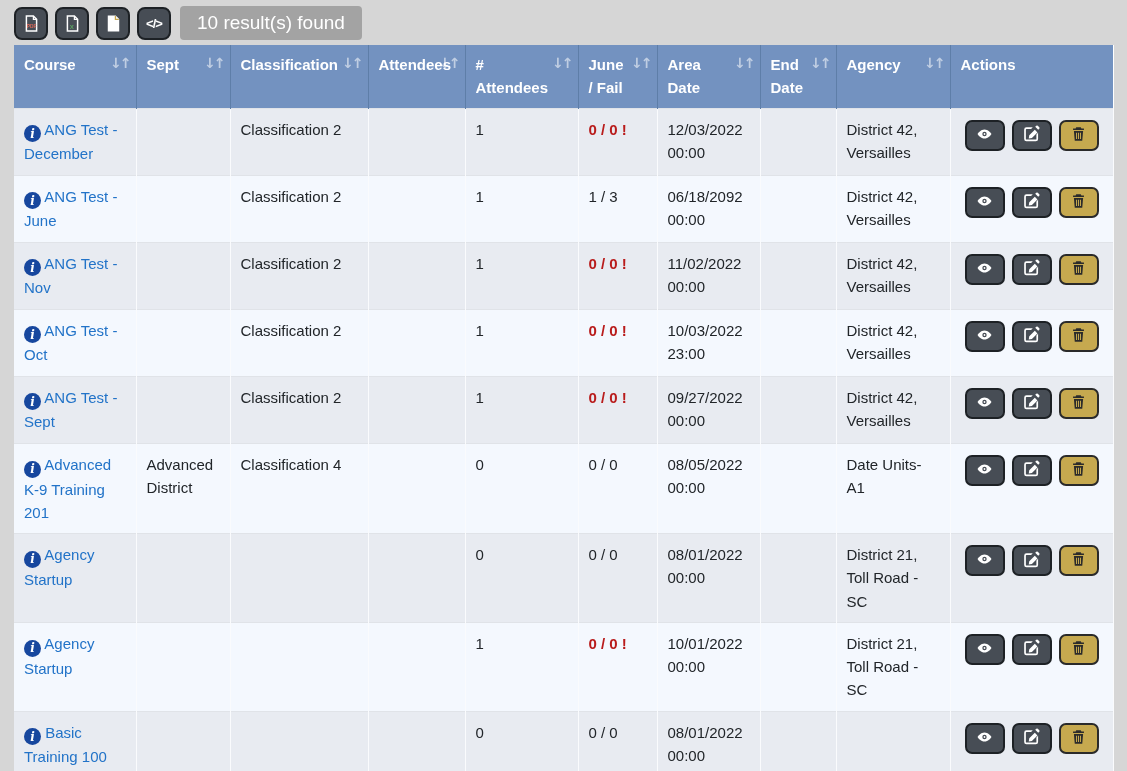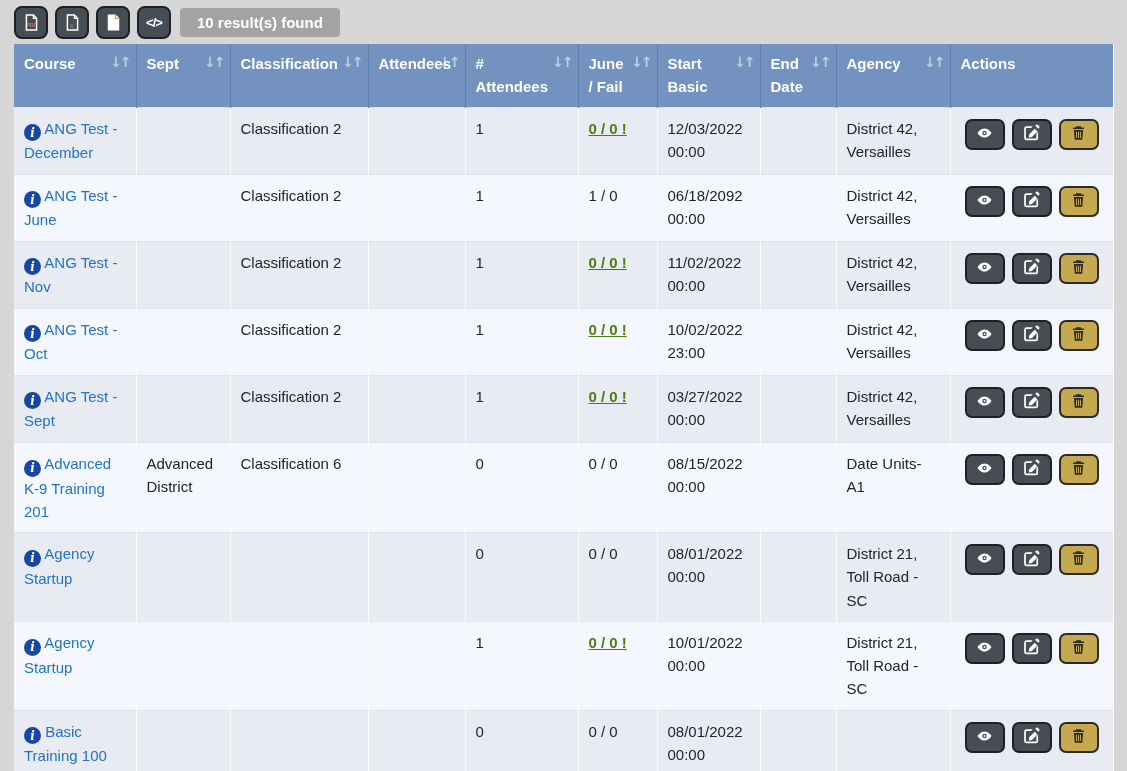--- a/index.html
+++ b/index.html
@@ -21,23 +21,22 @@
     border-radius: 8px;
     display: flex; align-items: center; justify-content: center;
     cursor: pointer; padding: 0;
   }
   .tool-btn .icon { display:flex; align-items:center; justify-content:center; }
   .code-glyph { color:#fff; font-weight:bold; font-size:13px; letter-spacing:-1px; font-family:"Liberation Sans",sans-serif; }
   .results-badge {
     background: #a3a3a3; color: #fff;
     border-radius: 4px;
     padding: 6px 17px;
-    font-size: 15px;
+    font-size: 19px;
     margin-left: 2px;
-    font-weight: bold;
   }
   
   table.results {
     width: 1099px;
     border-collapse: collapse;
     table-layout: fixed;
     background: #fff;
   }
   th, td { vertical-align: top; text-align: left; font-weight: normal; }
   thead th {
@@ -75,21 +74,21 @@
   th:nth-child(9){width:114px} th:nth-child(10){width:163px}
   .course-link { color: #2273c8; text-decoration: none; cursor: pointer; }
   .info-icon {
     display: inline-flex; align-items: center; justify-content: center;
     width: 17px; height: 17px; border-radius: 50%;
     background: #17479e; color: #fff;
     font-family: "DejaVu Serif", serif;
     font-weight: bold; font-style: italic; font-size: 12px;
     vertical-align: -3px; cursor: pointer;
   }
-  .danger { color: #4d7c0f; font-weight: bold; text-decoration: underline; }
+  .danger { color: #b91c1c; font-weight: bold; }
   .actions-wrap { display: flex; gap: 7px; justify-content: center; padding: 2px 4px 0 4px; }
   .action-btn {
     width: 40px; height: 31px;
     border-radius: 7px;
     display: flex; align-items: center; justify-content: center;
     cursor: pointer; padding: 0;
   }
   .action-btn.dark { background: #474d55; border: 2px solid #1d2125; }
   .action-btn.gold { background: #c6a94f; border: 2px solid #2a2a2a; }
 </style>
@@ -135,21 +134,21 @@
 
 <table class="results">
   <thead>
     <tr>
         <th><span class="th-label">Course</span><span class="sort-icon">↓↑</span></th>
         <th><span class="th-label">Sept</span><span class="sort-icon">↓↑</span></th>
         <th><span class="th-label">Classification</span><span class="sort-icon">↓↑</span></th>
         <th><span class="th-label">Attendees</span><span class="sort-icon">↓↑</span></th>
         <th><span class="th-label"># Attendees</span><span class="sort-icon">↓↑</span></th>
         <th><span class="th-label">June / Fail</span><span class="sort-icon">↓↑</span></th>
-        <th><span class="th-label">Start Basic</span><span class="sort-icon">↓↑</span></th>
+        <th><span class="th-label">Area Date</span><span class="sort-icon">↓↑</span></th>
         <th><span class="th-label">End Date</span><span class="sort-icon">↓↑</span></th>
         <th><span class="th-label">Agency</span><span class="sort-icon">↓↑</span></th>
         <th><span class="th-label">Actions</span></th>
       </tr>
   </thead>
   <tbody>
       <tr>
         <td><span class="info-icon">i</span> <a class="course-link">ANG Test - December</a></td>
         <td></td>
         <td>Classification 2</td>
@@ -183,21 +182,21 @@
             </button>
           </div>
         </td>
       </tr>
       <tr>
         <td><span class="info-icon">i</span> <a class="course-link">ANG Test - June</a></td>
         <td></td>
         <td>Classification 2</td>
         <td></td>
         <td>1</td>
-        <td><span class="">1 / 0</span></td>
+        <td><span class="">1 / 3</span></td>
         <td>06/18/2092 00:00</td>
         <td></td>
         <td>District 42, Versailles</td>
         <td>
           <div class="actions-wrap">
             <button class="action-btn dark">
               <span class="icon"><svg viewBox="0 0 16 16" width="19" height="16">
                   <path fill="#fff" d="M8 3.4c-3.6 0-6 3.1-6.8 4.3a.55.55 0 0 0 0 .6C2 9.5 4.4 12.6 8 12.6s6-3.1 6.8-4.3a.55.55 0 0 0 0-.6C14 6.5 11.6 3.4 8 3.4z"></path>
                   <circle cx="8" cy="8" r="2.2" fill="#474d55"></circle>
                   <circle cx="8" cy="8" r="0.9" fill="#fff"></circle>
@@ -254,21 +253,21 @@
           </div>
         </td>
       </tr>
       <tr>
         <td><span class="info-icon">i</span> <a class="course-link">ANG Test - Oct</a></td>
         <td></td>
         <td>Classification 2</td>
         <td></td>
         <td>1</td>
         <td><span class="danger">0 / 0 !</span></td>
-        <td>10/02/2022 23:00</td>
+        <td>10/03/2022 23:00</td>
         <td></td>
         <td>District 42, Versailles</td>
         <td>
           <div class="actions-wrap">
             <button class="action-btn dark">
               <span class="icon"><svg viewBox="0 0 16 16" width="19" height="16">
                   <path fill="#fff" d="M8 3.4c-3.6 0-6 3.1-6.8 4.3a.55.55 0 0 0 0 .6C2 9.5 4.4 12.6 8 12.6s6-3.1 6.8-4.3a.55.55 0 0 0 0-.6C14 6.5 11.6 3.4 8 3.4z"></path>
                   <circle cx="8" cy="8" r="2.2" fill="#474d55"></circle>
                   <circle cx="8" cy="8" r="0.9" fill="#fff"></circle>
                 </svg></span>
@@ -289,21 +288,21 @@
           </div>
         </td>
       </tr>
       <tr>
         <td><span class="info-icon">i</span> <a class="course-link">ANG Test - Sept</a></td>
         <td></td>
         <td>Classification 2</td>
         <td></td>
         <td>1</td>
         <td><span class="danger">0 / 0 !</span></td>
-        <td>03/27/2022 00:00</td>
+        <td>09/27/2022 00:00</td>
         <td></td>
         <td>District 42, Versailles</td>
         <td>
           <div class="actions-wrap">
             <button class="action-btn dark">
               <span class="icon"><svg viewBox="0 0 16 16" width="19" height="16">
                   <path fill="#fff" d="M8 3.4c-3.6 0-6 3.1-6.8 4.3a.55.55 0 0 0 0 .6C2 9.5 4.4 12.6 8 12.6s6-3.1 6.8-4.3a.55.55 0 0 0 0-.6C14 6.5 11.6 3.4 8 3.4z"></path>
                   <circle cx="8" cy="8" r="2.2" fill="#474d55"></circle>
                   <circle cx="8" cy="8" r="0.9" fill="#fff"></circle>
                 </svg></span>
@@ -320,25 +319,25 @@
                   <path fill="#2b2b2b" d="M3.1 4.7h9.8l-.9 10.6H4z"></path>
                   <path stroke="#c6a94f" stroke-width="1.1" fill="none" d="M5.9 6.6v6.6M8 6.6v6.6M10.1 6.6v6.6"></path>
                 </svg></span>
             </button>
           </div>
         </td>
       </tr>
       <tr>
         <td><span class="info-icon">i</span> <a class="course-link">Advanced K-9 Training 201</a></td>
         <td>Advanced District</td>
-        <td>Classification 6</td>
+        <td>Classification 4</td>
         <td></td>
         <td>0</td>
         <td><span class="">0 / 0</span></td>
-        <td>08/15/2022 00:00</td>
+        <td>08/05/2022 00:00</td>
         <td></td>
         <td>Date Units-A1</td>
         <td>
           <div class="actions-wrap">
             <button class="action-btn dark">
               <span class="icon"><svg viewBox="0 0 16 16" width="19" height="16">
                   <path fill="#fff" d="M8 3.4c-3.6 0-6 3.1-6.8 4.3a.55.55 0 0 0 0 .6C2 9.5 4.4 12.6 8 12.6s6-3.1 6.8-4.3a.55.55 0 0 0 0-.6C14 6.5 11.6 3.4 8 3.4z"></path>
                   <circle cx="8" cy="8" r="2.2" fill="#474d55"></circle>
                   <circle cx="8" cy="8" r="0.9" fill="#fff"></circle>
                 </svg></span>

